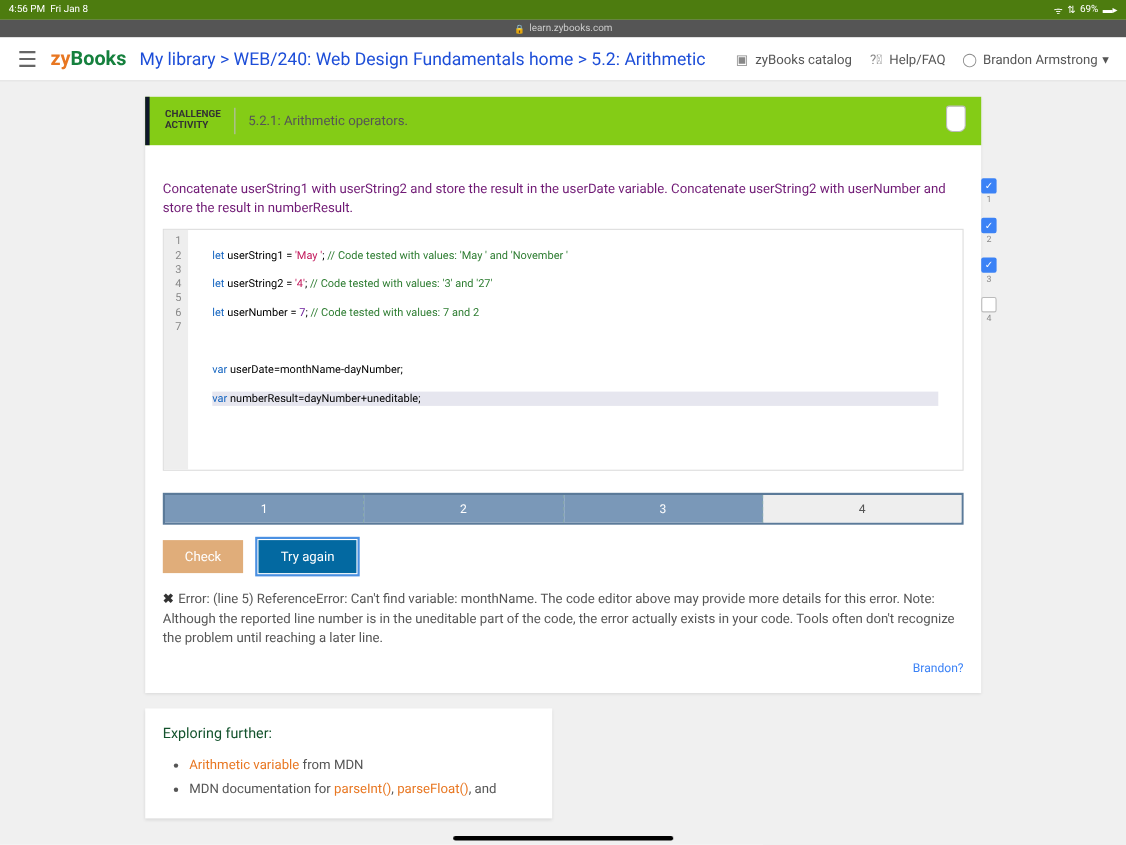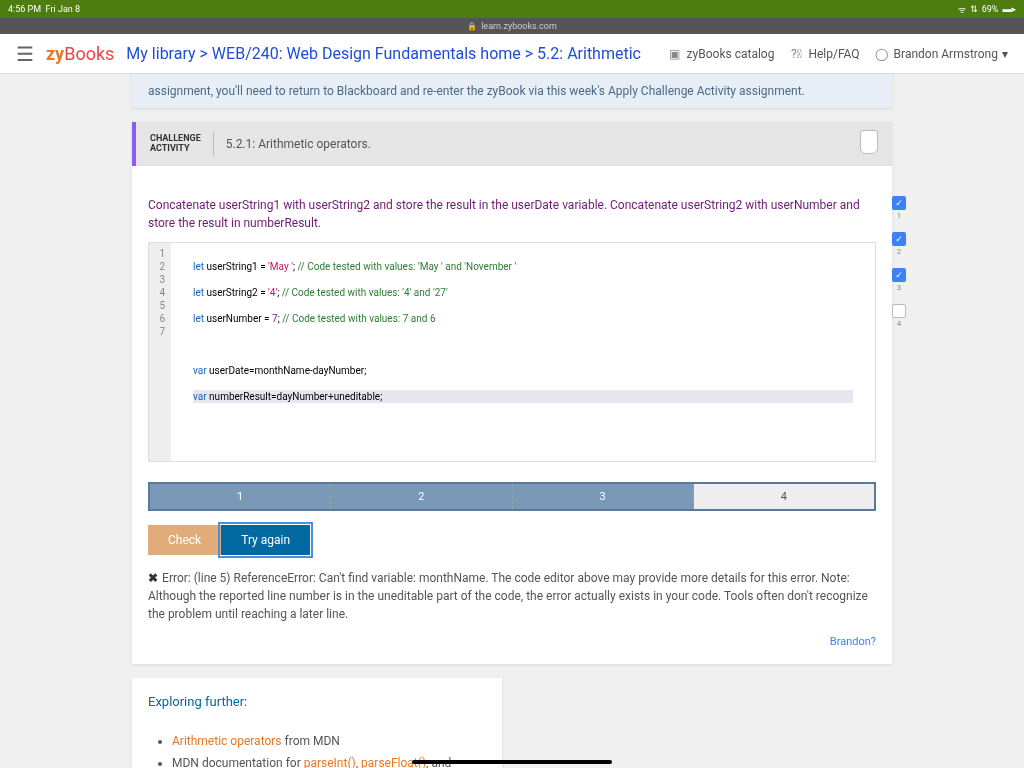--- a/index.html
+++ b/index.html
@@ -5,29 +5,29 @@
 *{margin:0;padding:0;box-sizing:border-box;font-family:-apple-system,BlinkMacSystemFont,"Segoe UI",Roboto,sans-serif}
 body{background:#f0f0f0;width:1024px;height:768px;overflow:hidden}
 .statusbar{background:#4d7c0f;color:#fff;height:18px;font-size:9px;display:flex;align-items:center;padding:0 8px;justify-content:space-between}
 .statusbar-right{display:flex;align-items:center;gap:4px}
 .urlbar{background:#555;color:#ccc;height:16px;font-size:9px;display:flex;align-items:center;justify-content:center;gap:4px}
 .lock{font-size:8px}
 .navbar{background:#fff;height:40px;border-bottom:1px solid #ddd;display:flex;align-items:center;padding:0 16px;gap:12px}
 .hamburger{font-size:20px;color:#666;cursor:pointer}
 .logo{font-size:18px;font-weight:700}
 .logo-zy{color:#e87722}
-.logo-books{color:#ef4444;font-weight:400}
+.logo-books{color:#15803d;font-weight:700}
 .breadcrumb{font-size:16px;color:#1d4ed8;flex:1}
 .nav-right{display:flex;align-items:center;gap:14px;font-size:12px;color:#555}
 .nav-item{display:flex;align-items:center;gap:4px;cursor:pointer}
 .nav-icon{width:16px;height:16px;display:inline-flex;align-items:center;justify-content:center;color:#888}
 .content-wrap{display:flex;justify-content:center;padding-top:0}
 .main-card{width:760px;background:#fff;box-shadow:0 1px 3px rgba(0,0,0,0.1)}
 .notice{background:#e8eef5;color:#4a6a8a;font-size:12px;padding:8px 16px;line-height:1.5}
-.challenge-header{background:#e5e5e5;border-left:4px solid #8b5cf6;display:flex;align-items:center;padding:10px 14px;position:relative}
+.challenge-header{background:#84cc16;border-left:4px solid #0f172a;display:flex;align-items:center;padding:10px 14px;position:relative}
 .challenge-label{font-size:9px;font-weight:700;color:#333;line-height:1.1}
 .challenge-divider{width:1px;height:24px;background:#bbb;margin:0 12px}
 .challenge-title{font-size:12px;color:#555}
 .bookmark{position:absolute;right:14px;top:8px;width:18px;height:24px;border:1px solid #bbb;border-radius:3px 3px 6px 6px;background:#fff}
 .activity-body{padding:16px}
 .jump-link{color:#3b82f6;font-size:12px;cursor:pointer}
 .instructions{font-size:12px;color:#701a75;line-height:1.5;margin-top:14px}
 .editor-wrap{margin-top:10px;border:1px solid #ddd;display:flex;font-family:Monaco,Consolas,monospace;font-size:10px;height:220px}
 .gutter{background:#eee;color:#888;text-align:right;padding:4px 6px;line-height:1.3;width:22px}
 .code-area{flex:1;padding:4px 22px;line-height:1.3;white-space:pre;overflow:hidden}
@@ -41,29 +41,29 @@
 .tracker-item{display:flex;flex-direction:column;align-items:center;gap:1px}
 .tracker-box{width:14px;height:14px;border-radius:2px;display:flex;align-items:center;justify-content:center;font-size:9px}
 .tracker-done{background:#3b82f6;color:#fff}
 .tracker-pending{border:1px solid #bbb;background:#fff}
 .tracker-num{font-size:8px;color:#888}
 .activity-inner{position:relative}
 .steps-bar{display:flex;margin-top:20px;border:2px solid #5b7a99}
 .step{flex:1;text-align:center;font-size:11px;padding:6px 0;border-right:1px dashed #8aa;background:#7a98b8;color:#fff}
 .step:last-child{border-right:none}
 .step-current{background:#eee;color:#555;border:none}
-.buttons{display:flex;gap:0;margin-top:14px}
+.buttons{display:flex;gap:14px;margin-top:14px}
 .btn{padding:8px 20px;font-size:12px;color:#fff;border:none;cursor:pointer}
 .btn-check{background:#e0ad7a}
 .btn-try{background:#0369a1;outline:2px solid #4a90e2;outline-offset:1px}
 .error-msg{margin-top:14px;font-size:12px;color:#555;line-height:1.5}
 .error-x{font-weight:700;color:#333;margin-right:4px}
 .feedback{text-align:right;margin-top:12px;font-size:11px;color:#3b82f6;cursor:pointer}
 .explore-card{width:370px;background:#fff;box-shadow:0 1px 3px rgba(0,0,0,0.1);margin-top:14px;padding:16px}
-.explore-title{font-size:13px;color:#0369a1;margin-bottom:22px}
+.explore-title{font-size:13px;color:#14532d;margin-bottom:10px}
 .explore-list{list-style:disc;padding-left:24px;font-size:12px;color:#555;line-height:1.8}
 .link-orange{color:#e87722}
 .bottom-bar{position:fixed;bottom:4px;left:50%;transform:translateX(-50%);width:200px;height:4px;background:#000;border-radius:3px}
 </style>
 </head>
 <body>
 
 <div class="statusbar">
   <div><span>4:56 PM</span>&nbsp;&nbsp;<span>Fri Jan 8</span></div>
   <div class="statusbar-right">
@@ -96,23 +96,20 @@
     <span class="nav-item">
         <span class="nav-icon">◯</span>
         <span>Brandon Armstrong</span>
         <span> ▾</span>
       </span>
   </div>
 </div>
 
 <div class="content-wrap">
   <div>
-    <div class="main-card">
-      <div class="notice">assignment, you'll need to return to Blackboard and re-enter the zyBook via this week's Apply Challenge Activity assignment.</div>
-    </div>
 
     <div class="main-card" style="margin-top:14px">
       <div class="challenge-header">
         <div>
           <div class="challenge-label">CHALLENGE</div>
           <div class="challenge-label">ACTIVITY</div>
         </div>
         <div class="challenge-divider"></div>
         <div class="challenge-title">5.2.1: Arithmetic operators.</div>
         <div class="bookmark"></div>
@@ -146,22 +143,22 @@
               <div>1</div>
                 <div>2</div>
                 <div>3</div>
                 <div>4</div>
                 <div>5</div>
                 <div>6</div>
                 <div>7</div>
             </div>
             <div class="code-area">
 <span class="code-line"><span class="kw">let</span><span> userString1 = </span><span class="str">'May '</span><span>; </span><span class="cm">// Code tested with values: 'May ' and 'November '</span></span>
-<span class="code-line"><span class="kw">let</span><span> userString2 = </span><span class="str">'4'</span><span>; </span><span class="cm">// Code tested with values: '4' and '27'</span></span>
-<span class="code-line"><span class="kw">let</span><span> userNumber = </span><span class="num">7</span><span>; </span><span class="cm">// Code tested with values: 7 and 6</span></span>
+<span class="code-line"><span class="kw">let</span><span> userString2 = </span><span class="str">'4'</span><span>; </span><span class="cm">// Code tested with values: '3' and '27'</span></span>
+<span class="code-line"><span class="kw">let</span><span> userNumber = </span><span class="num">7</span><span>; </span><span class="cm">// Code tested with values: 7 and 2</span></span>
 <span class="code-line"> </span>
 <span class="code-line"><span class="kw">var</span><span> userDate=monthName-dayNumber;</span></span>
 <span class="code-line hl"><span class="kw">var</span><span> numberResult=dayNumber+uneditable;</span></span>
 <span class="code-line"> </span>
             </div>
           </div>
 
           <div class="steps-bar">
             <div class="step">1</div>
             <div class="step">2</div>
@@ -179,20 +176,20 @@
           </div>
 
           <div class="feedback">Brandon?</div>
         </div>
       </div>
     </div>
 
     <div class="explore-card">
       <div class="explore-title">Exploring further:</div>
       <ul class="explore-list">
-        <li><span class="link-orange">Arithmetic operators</span><span> from MDN</span></li>
+        <li><span class="link-orange">Arithmetic variable</span><span> from MDN</span></li>
         <li><span>MDN documentation for </span><span class="link-orange">parseInt()</span><span>, </span><span class="link-orange">parseFloat()</span><span>, and </span></li>
       </ul>
     </div>
   </div>
 </div>
 
 <div class="bottom-bar"></div>
 
 </body></html>

